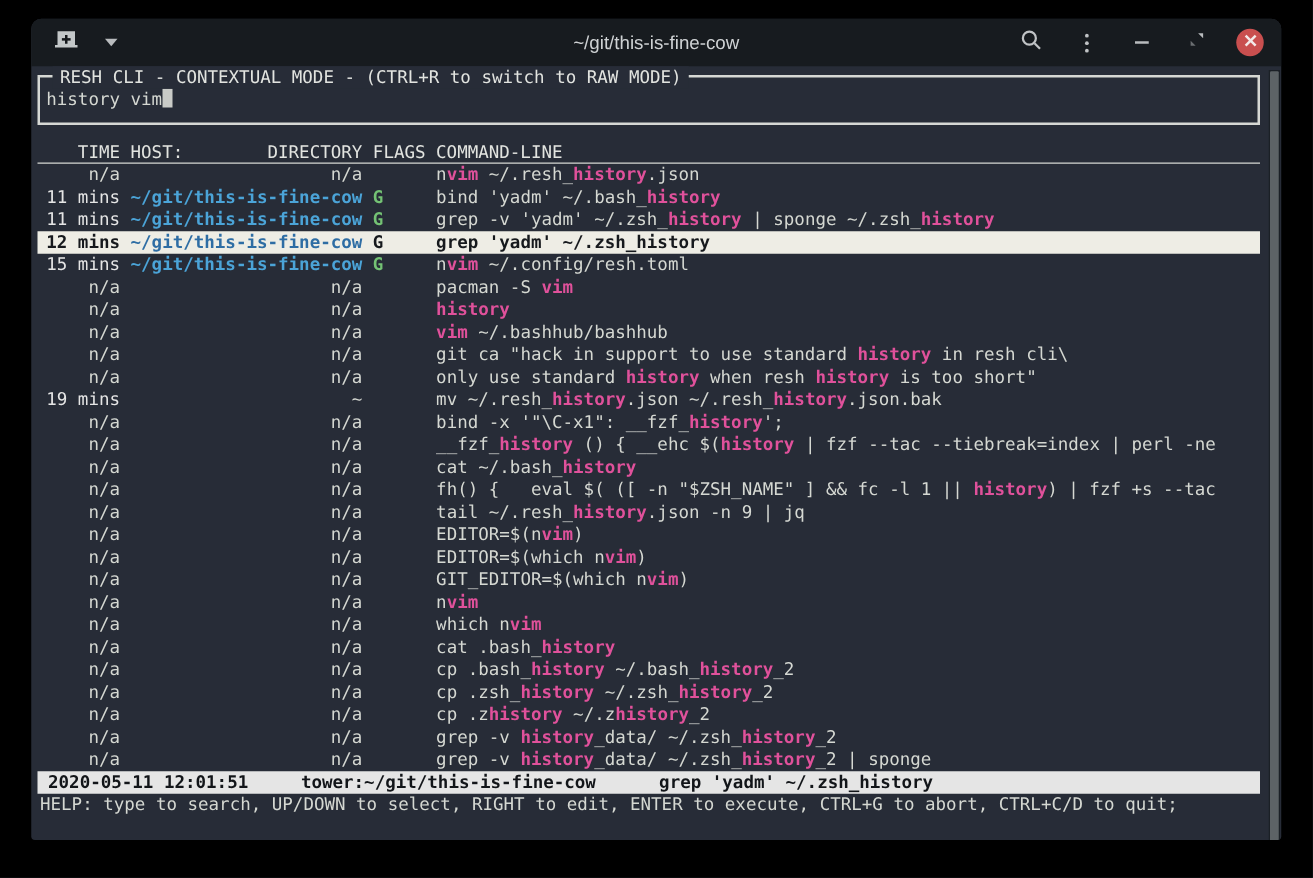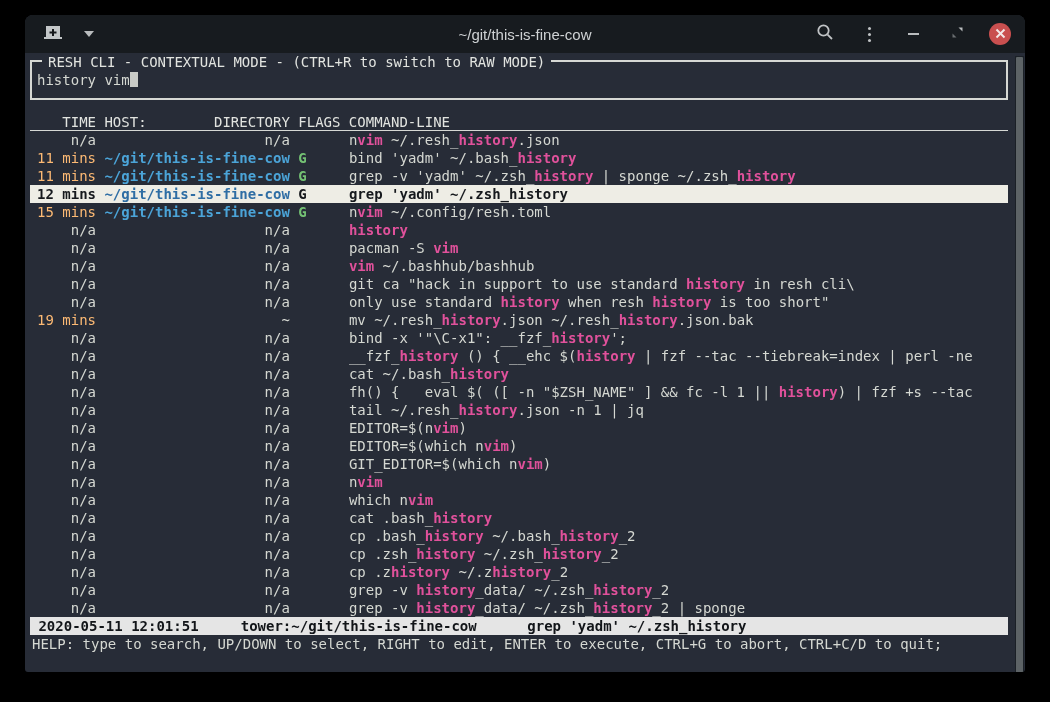--- a/index.html
+++ b/index.html
@@ -49,21 +49,21 @@
   .text-cursor { display:inline-block; width:8px; height:15px; background:#c9cbc7; vertical-align:-2px; }
 
   .table-header {
     white-space:pre; height:18px; color:#e2e4e0; border-bottom:1px solid #d6d8d4;
     padding-left:7px;
   }
 
   .rows { }
   .row { height:18px; white-space:pre; padding-left:7px; overflow:hidden; }
   .col-time { display:inline-block; width:7ch; text-align:right; }
-  .col-time.yellow { color:#fdba74; }
+  .col-time.yellow { color:#e5e5e5; }
   .col-dir  { display:inline-block; width:22ch; text-align:right; }
   .col-dir.blue { color:#4ba4d8; font-weight:bold; }
   .col-flag { display:inline-block; width:5ch; color:#74c274; font-weight:bold; }
   .hl { color:#e0519b; font-weight:bold; }
 
   .row.selected { background:#eeede5; color:#16191d; font-weight:bold; }
   .row.selected .col-time.yellow, .row.selected .col-flag, .row.selected .hl { color:#16191d; }
   .row.selected .col-dir.blue { color:#2e6da4; }
 
   .status-bar {
@@ -144,31 +144,31 @@
       </div>
 
       <div class="table-header">   TIME HOST:        DIRECTORY FLAGS COMMAND-LINE</div>
 
       <div class="rows">
           <div class="row"><span class="col-time">n/a</span> <span class="col-dir">n/a</span> <span class="col-flag"></span> <span>n</span><span class="hl">vim</span><span> ~/.resh_</span><span class="hl">history</span><span>.json</span></div>
           <div class="row"><span class="col-time yellow">11 mins</span> <span class="col-dir blue">~/git/this-is-fine-cow</span> <span class="col-flag">G</span> <span>bind 'yadm' ~/.bash_</span><span class="hl">history</span></div>
           <div class="row"><span class="col-time yellow">11 mins</span> <span class="col-dir blue">~/git/this-is-fine-cow</span> <span class="col-flag">G</span> <span>grep -v 'yadm' ~/.zsh_</span><span class="hl">history</span><span> | sponge ~/.zsh_</span><span class="hl">history</span></div>
           <div class="row selected"><span class="col-time yellow">12 mins</span> <span class="col-dir blue">~/git/this-is-fine-cow</span> <span class="col-flag">G</span> <span>grep 'yadm' ~/.zsh_history</span></div>
           <div class="row"><span class="col-time yellow">15 mins</span> <span class="col-dir blue">~/git/this-is-fine-cow</span> <span class="col-flag">G</span> <span>n</span><span class="hl">vim</span><span> ~/.config/resh.toml</span></div>
+          <div class="row"><span class="col-time">n/a</span> <span class="col-dir">n/a</span> <span class="col-flag"></span> <span>pacman -S </span><span class="hl">vim</span></div>
           <div class="row"><span class="col-time">n/a</span> <span class="col-dir">n/a</span> <span class="col-flag"></span> <span class="hl">history</span></div>
-          <div class="row"><span class="col-time">n/a</span> <span class="col-dir">n/a</span> <span class="col-flag"></span> <span>pacman -S </span><span class="hl">vim</span></div>
           <div class="row"><span class="col-time">n/a</span> <span class="col-dir">n/a</span> <span class="col-flag"></span> <span class="hl">vim</span><span> ~/.bashhub/bashhub</span></div>
           <div class="row"><span class="col-time">n/a</span> <span class="col-dir">n/a</span> <span class="col-flag"></span> <span>git ca "hack in support to use standard </span><span class="hl">history</span><span> in resh cli\</span></div>
           <div class="row"><span class="col-time">n/a</span> <span class="col-dir">n/a</span> <span class="col-flag"></span> <span>only use standard </span><span class="hl">history</span><span> when resh </span><span class="hl">history</span><span> is too short"</span></div>
           <div class="row"><span class="col-time yellow">19 mins</span> <span class="col-dir">~</span> <span class="col-flag"></span> <span>mv ~/.resh_</span><span class="hl">history</span><span>.json ~/.resh_</span><span class="hl">history</span><span>.json.bak</span></div>
           <div class="row"><span class="col-time">n/a</span> <span class="col-dir">n/a</span> <span class="col-flag"></span> <span>bind -x '"\C-x1": __fzf_</span><span class="hl">history</span><span>';</span></div>
           <div class="row"><span class="col-time">n/a</span> <span class="col-dir">n/a</span> <span class="col-flag"></span> <span>__fzf_</span><span class="hl">history</span><span> () { __ehc $(</span><span class="hl">history</span><span> | fzf --tac --tiebreak=index | perl -ne</span></div>
           <div class="row"><span class="col-time">n/a</span> <span class="col-dir">n/a</span> <span class="col-flag"></span> <span>cat ~/.bash_</span><span class="hl">history</span></div>
           <div class="row"><span class="col-time">n/a</span> <span class="col-dir">n/a</span> <span class="col-flag"></span> <span>fh() {   eval $( ([ -n "$ZSH_NAME" ] &amp;&amp; fc -l 1 || </span><span class="hl">history</span><span>) | fzf +s --tac</span></div>
-          <div class="row"><span class="col-time">n/a</span> <span class="col-dir">n/a</span> <span class="col-flag"></span> <span>tail ~/.resh_</span><span class="hl">history</span><span>.json -n 1 | jq</span></div>
+          <div class="row"><span class="col-time">n/a</span> <span class="col-dir">n/a</span> <span class="col-flag"></span> <span>tail ~/.resh_</span><span class="hl">history</span><span>.json -n 9 | jq</span></div>
           <div class="row"><span class="col-time">n/a</span> <span class="col-dir">n/a</span> <span class="col-flag"></span> <span>EDITOR=$(n</span><span class="hl">vim</span><span>)</span></div>
           <div class="row"><span class="col-time">n/a</span> <span class="col-dir">n/a</span> <span class="col-flag"></span> <span>EDITOR=$(which n</span><span class="hl">vim</span><span>)</span></div>
           <div class="row"><span class="col-time">n/a</span> <span class="col-dir">n/a</span> <span class="col-flag"></span> <span>GIT_EDITOR=$(which n</span><span class="hl">vim</span><span>)</span></div>
           <div class="row"><span class="col-time">n/a</span> <span class="col-dir">n/a</span> <span class="col-flag"></span> <span>n</span><span class="hl">vim</span></div>
           <div class="row"><span class="col-time">n/a</span> <span class="col-dir">n/a</span> <span class="col-flag"></span> <span>which n</span><span class="hl">vim</span></div>
           <div class="row"><span class="col-time">n/a</span> <span class="col-dir">n/a</span> <span class="col-flag"></span> <span>cat .bash_</span><span class="hl">history</span></div>
           <div class="row"><span class="col-time">n/a</span> <span class="col-dir">n/a</span> <span class="col-flag"></span> <span>cp .bash_</span><span class="hl">history</span><span> ~/.bash_</span><span class="hl">history</span><span>_2</span></div>
           <div class="row"><span class="col-time">n/a</span> <span class="col-dir">n/a</span> <span class="col-flag"></span> <span>cp .zsh_</span><span class="hl">history</span><span> ~/.zsh_</span><span class="hl">history</span><span>_2</span></div>
           <div class="row"><span class="col-time">n/a</span> <span class="col-dir">n/a</span> <span class="col-flag"></span> <span>cp .z</span><span class="hl">history</span><span> ~/.z</span><span class="hl">history</span><span>_2</span></div>
           <div class="row"><span class="col-time">n/a</span> <span class="col-dir">n/a</span> <span class="col-flag"></span> <span>grep -v </span><span class="hl">history</span><span>_data/ ~/.zsh_</span><span class="hl">history</span><span>_2</span></div>

